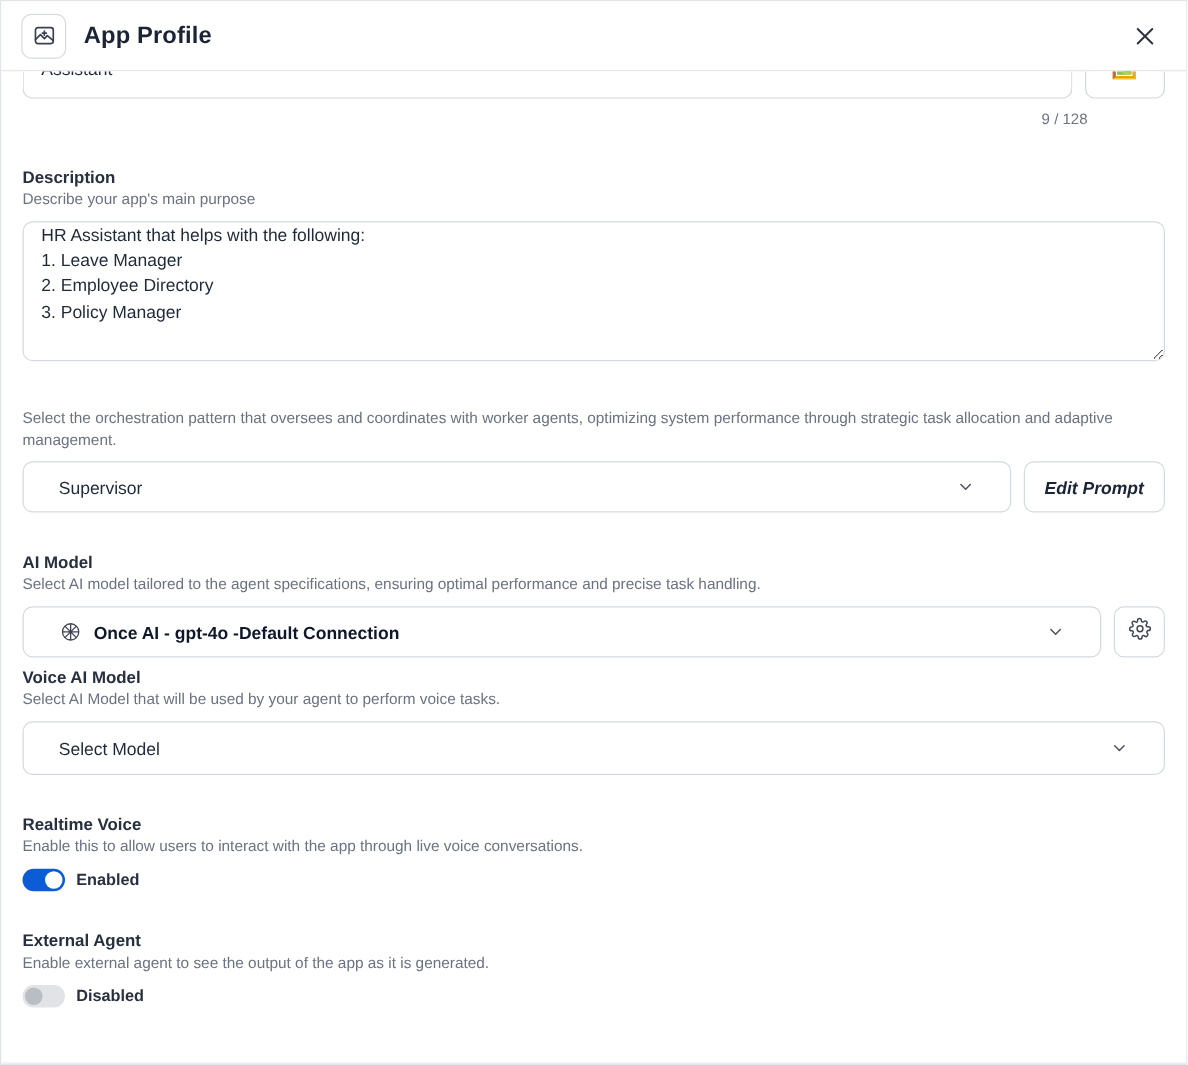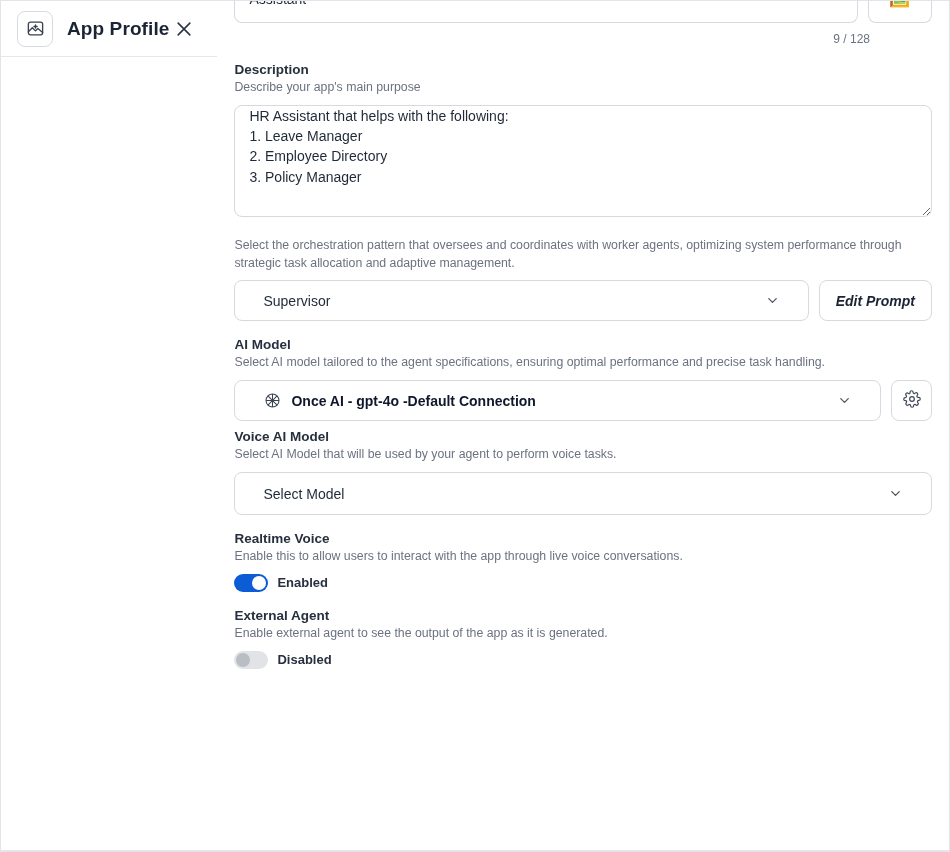--- a/index.html
+++ b/index.html
@@ -11,21 +11,21 @@
     color: #1f2937;
   }
   .window {
     width: 950px;
     height: 852px;
     background: #ffffff;
     border: 1px solid #e2e4e9;
     position: relative;
     overflow: hidden;
     display: flex;
-    flex-direction: row;
+    flex-direction: column;
   }
   
   .titlebar {
     height: 56px;
     min-height: 56px;
     border-bottom: 1px solid #e5e7eb;
     display: flex;
     align-items: center;
     padding: 0 18px 0 16px;
     background: #ffffff;
@@ -123,21 +123,21 @@
     font-size: 17px;
     line-height: 1;
   }
   .char-counter {
     text-align: right;
     font-size: 12px;
     color: #6b7280;
     margin: 9px 62px 0 0;
   }
 
-  .section { margin-top: 16px; }
+  .section { margin-top: 32px; }
 
   textarea.desc {
     width: 100%;
     height: 112px;
     border: 1px solid #d5d9e0;
     border-radius: 8px;
     padding: 0 14px;
     font-family: "Liberation Sans", sans-serif;
     font-size: 14px;
     color: #1f2937;

